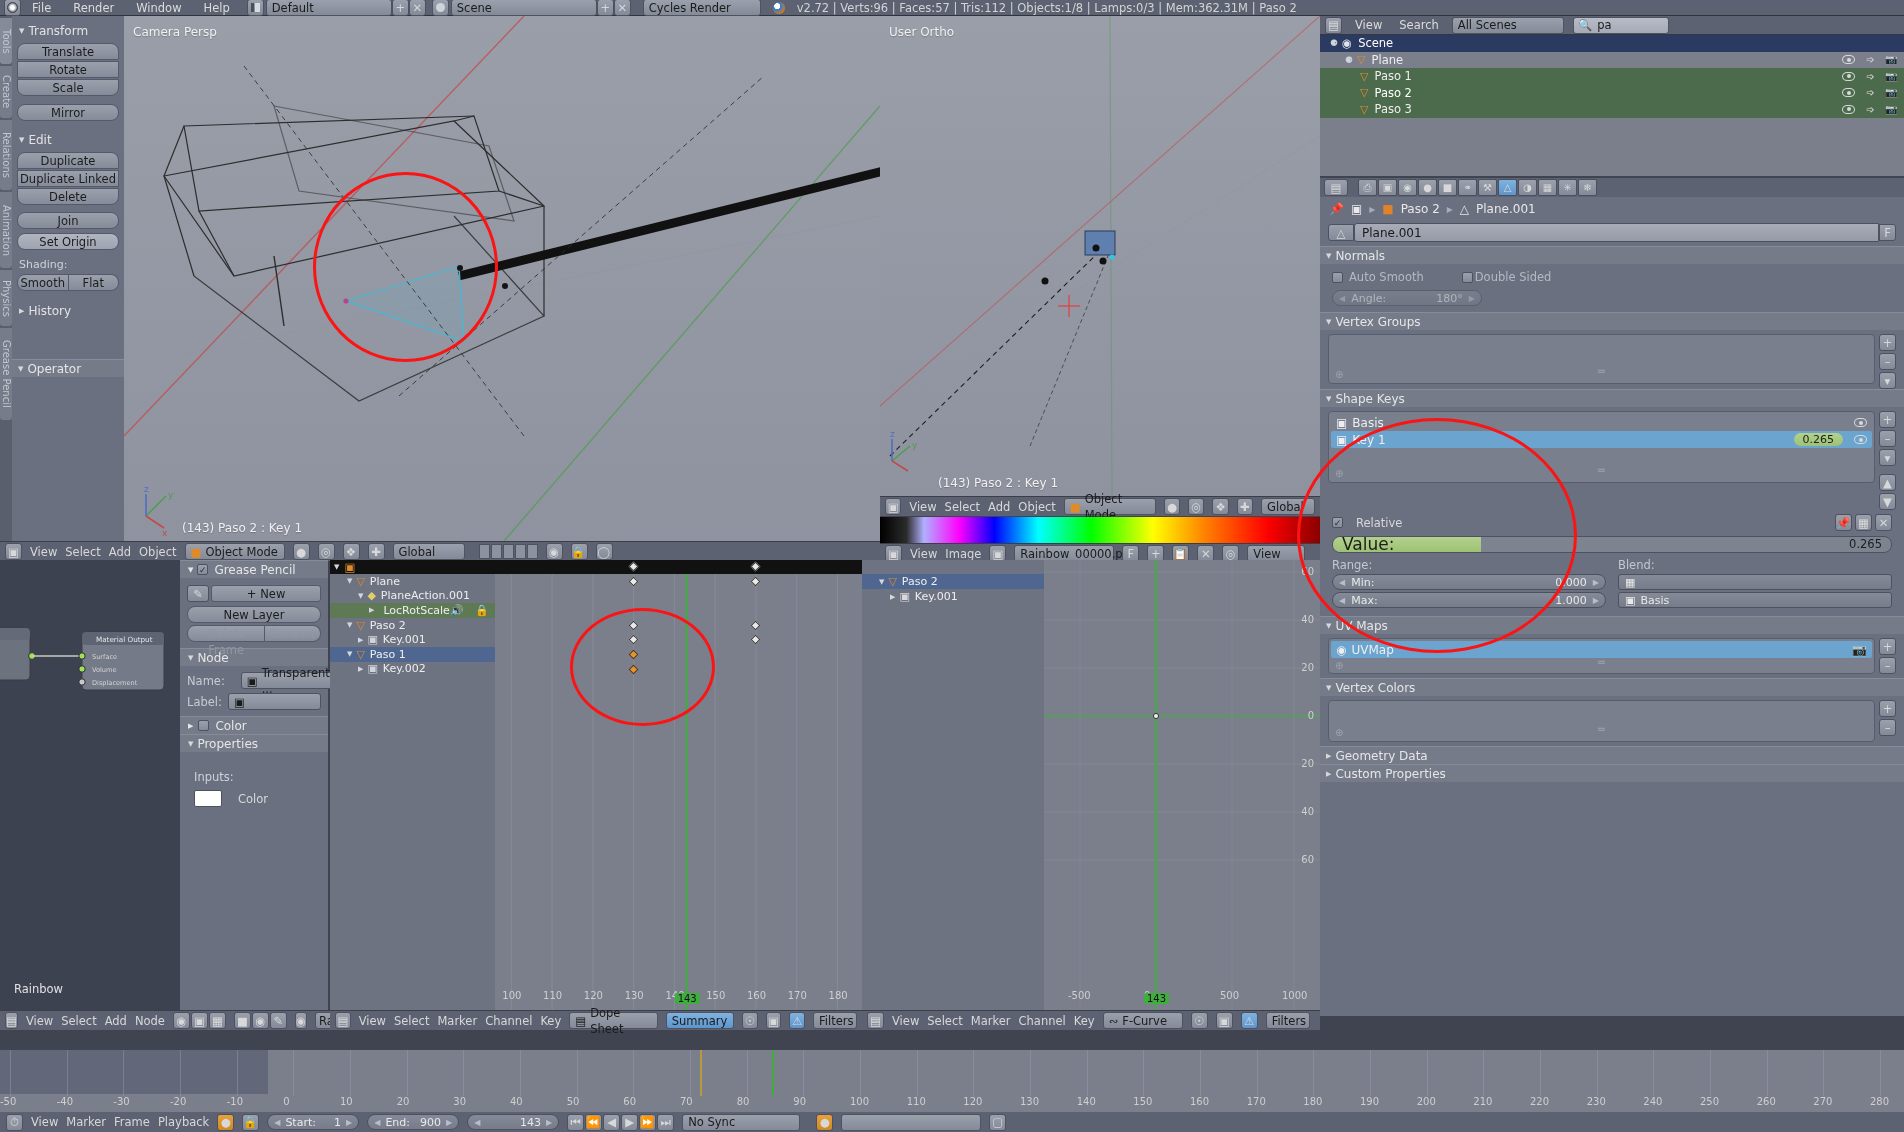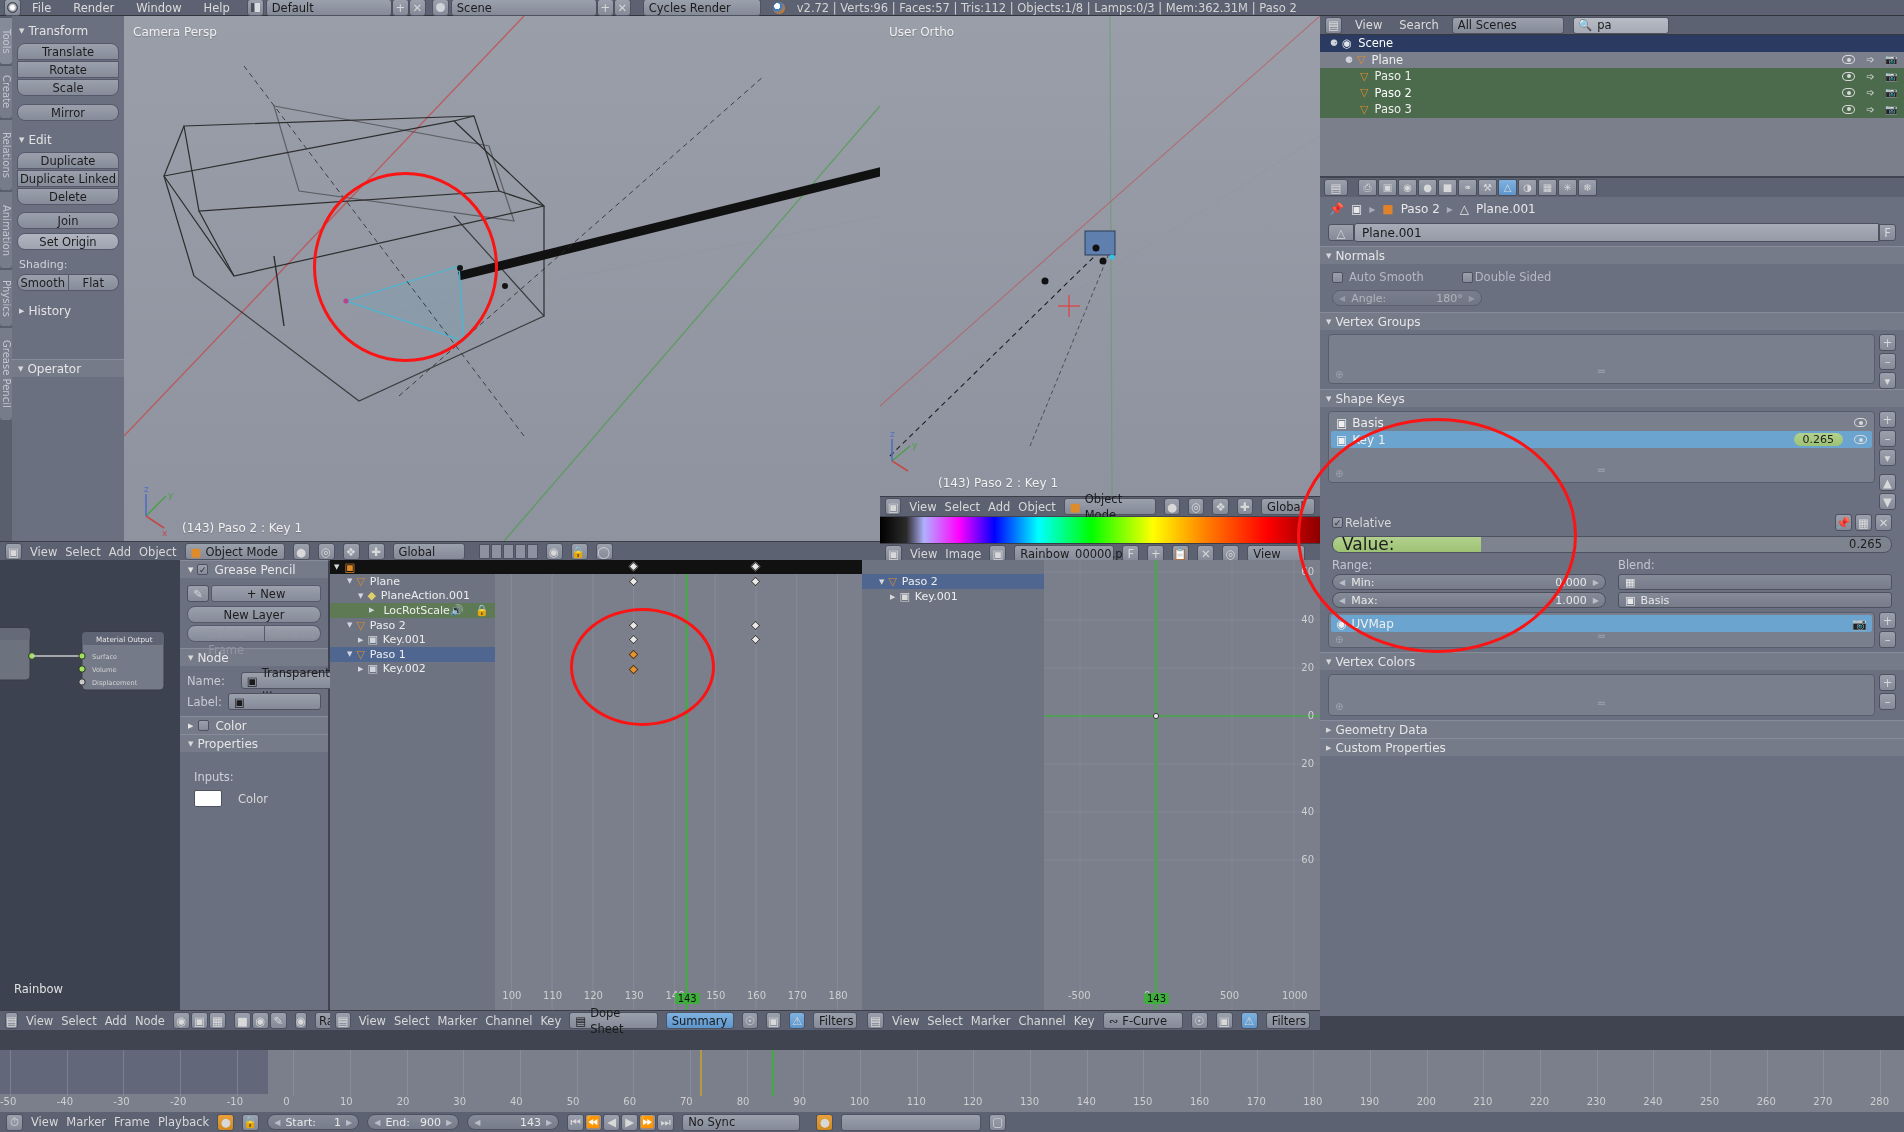--- a/index.html
+++ b/index.html
@@ -467,21 +467,21 @@
       </div>
       <div class="sidebtns" style="margin-top:4px;">
         <div class="sq">+</div>
         <div class="sq">–</div>
         <div class="sq">▾</div>
         <div class="sq" style="margin-top:6px;">▲</div>
         <div class="sq">▼</div>
       </div>
     </div>
 
-    <div style="display:flex;align-items:center;gap:2px;padding:4px 12px 2px 12px;">
+    <div style="display:flex;align-items:center;gap:13px;padding:4px 12px 2px 12px;">
       <span class="ckb on"></span>
       <span>Relative</span>
       <span style="margin-left:auto;display:flex;gap:3px;">
         <span class="sq">📌</span>
         <span class="sq">▦</span>
         <span class="sq">✕</span>
       </span>
     </div>
 
     <div style="margin:3px 12px;position:relative;height:17px;border-radius:8px;overflow:hidden;border:1px solid #4e5260;background:#7e8390;">
@@ -511,20 +511,21 @@
         <div class="numfld" style="margin-bottom:2px;border-radius:3px;">
           <span>▦</span>
         </div>
         <div class="numfld" style="border-radius:3px;">
           <span style="margin-right:5px;">▣</span>
           <span>Basis</span>
         </div>
       </div>
     </div>
 
+    <div class="sect tri-d" style="margin-top:8px;">UV Maps</div>
     <div style="display:flex;padding:0 8px;">
       <div class="listbox" style="flex:1;height:36px;margin:4px 4px 4px 0;position:relative;padding-top:2px;">
         <div class="lrow sel" style="margin:0 2px;border-radius:2px;">
           <span>◉</span>
           <span>UVMap</span>
           <span style="margin-left:auto;">📷</span>
         </div>
         <div style="position:absolute;left:6px;bottom:2px;color:#9ea3b0;font-size:10px;">⊕</div>
         <div style="position:absolute;left:50%;bottom:4px;transform:translateX(-50%);color:#9ea3b0;">═</div>
       </div>

